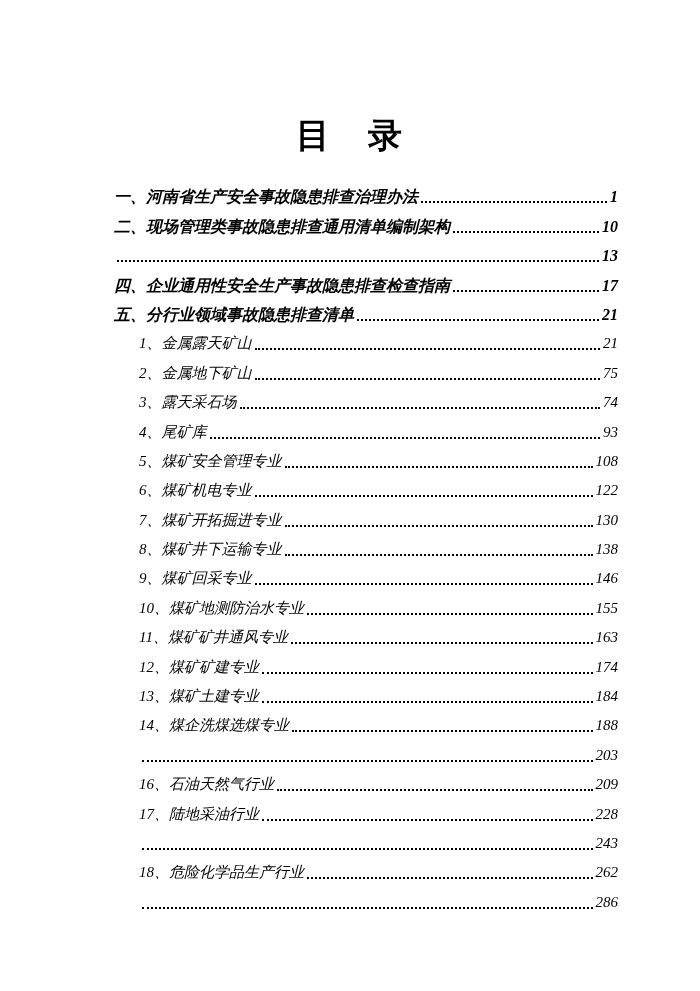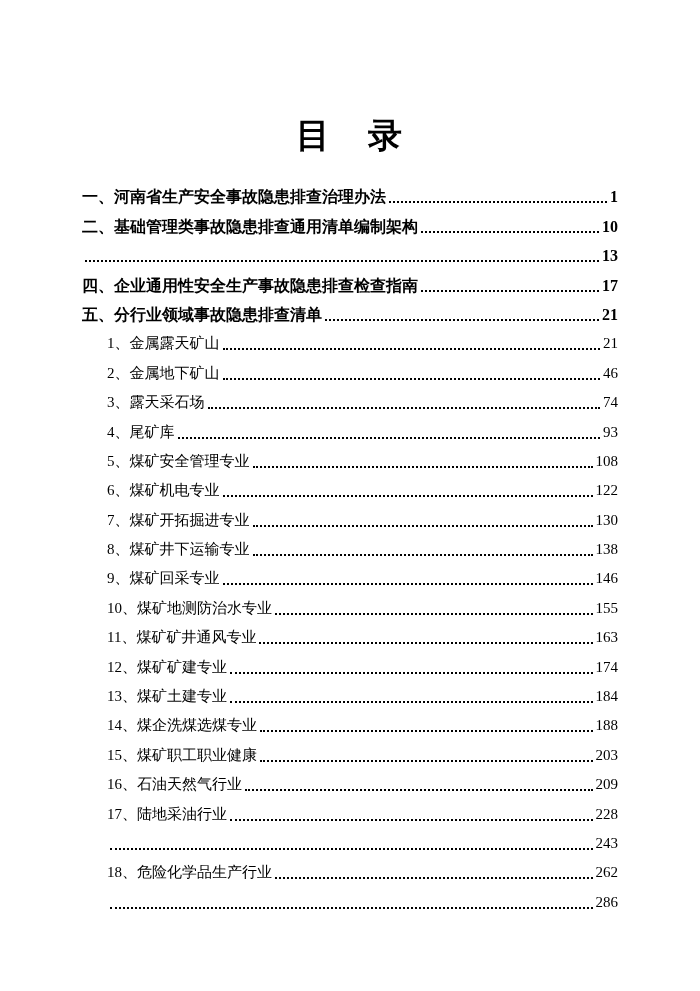--- a/index.html
+++ b/index.html
@@ -23,22 +23,23 @@
     margin: 0;
     padding-top: 116px;
     text-align: center;
     font-size: 34px;
     line-height: 40px;
     font-weight: bold;
     letter-spacing: 2px;
   }
   .toc {
     margin-top: 22px;
-    padding-left: 82px;
+    padding-left: 114px;
     padding-right: 82px;
+    font-style: italic;
   }
   .toc-item {
     display: flex;
     align-items: flex-end;
     height: 29.4px;
     font-size: 15px;
     line-height: 21px;
   }
   .toc-item.level1 {
     font-weight: bold;
@@ -66,21 +67,21 @@
 
 <div class="page">
   <h1 class="doc-title">目　录</h1>
   <div class="toc" id="toc">
       <div class="toc-item level1">
         <span class="toc-label">一、河南省生产安全事故隐患排查治理办法</span>
         <span class="toc-leader"></span>
         <span class="toc-page">1</span>
       </div>
       <div class="toc-item level1">
-        <span class="toc-label">二、基础管理类事故隐患排查通用清单编制架构</span>
+        <span class="toc-label">二、现场管理类事故隐患排查通用清单编制架构</span>
         <span class="toc-leader"></span>
         <span class="toc-page">10</span>
       </div>
       <div class="toc-item level1">
         <span class="toc-leader"></span>
         <span class="toc-page">13</span>
       </div>
       <div class="toc-item level1">
         <span class="toc-label">四、企业通用性安全生产事故隐患排查检查指南</span>
         <span class="toc-leader"></span>
@@ -92,21 +93,21 @@
         <span class="toc-page">21</span>
       </div>
       <div class="toc-item level2">
         <span class="toc-label">1、金属露天矿山</span>
         <span class="toc-leader"></span>
         <span class="toc-page">21</span>
       </div>
       <div class="toc-item level2">
         <span class="toc-label">2、金属地下矿山</span>
         <span class="toc-leader"></span>
-        <span class="toc-page">46</span>
+        <span class="toc-page">75</span>
       </div>
       <div class="toc-item level2">
         <span class="toc-label">3、露天采石场</span>
         <span class="toc-leader"></span>
         <span class="toc-page">74</span>
       </div>
       <div class="toc-item level2">
         <span class="toc-label">4、尾矿库</span>
         <span class="toc-leader"></span>
         <span class="toc-page">93</span>
@@ -155,21 +156,20 @@
         <span class="toc-label">13、煤矿土建专业</span>
         <span class="toc-leader"></span>
         <span class="toc-page">184</span>
       </div>
       <div class="toc-item level2">
         <span class="toc-label">14、煤企洗煤选煤专业</span>
         <span class="toc-leader"></span>
         <span class="toc-page">188</span>
       </div>
       <div class="toc-item level2">
-        <span class="toc-label">15、煤矿职工职业健康</span>
         <span class="toc-leader"></span>
         <span class="toc-page">203</span>
       </div>
       <div class="toc-item level2">
         <span class="toc-label">16、石油天然气行业</span>
         <span class="toc-leader"></span>
         <span class="toc-page">209</span>
       </div>
       <div class="toc-item level2">
         <span class="toc-label">17、陆地采油行业</span>

